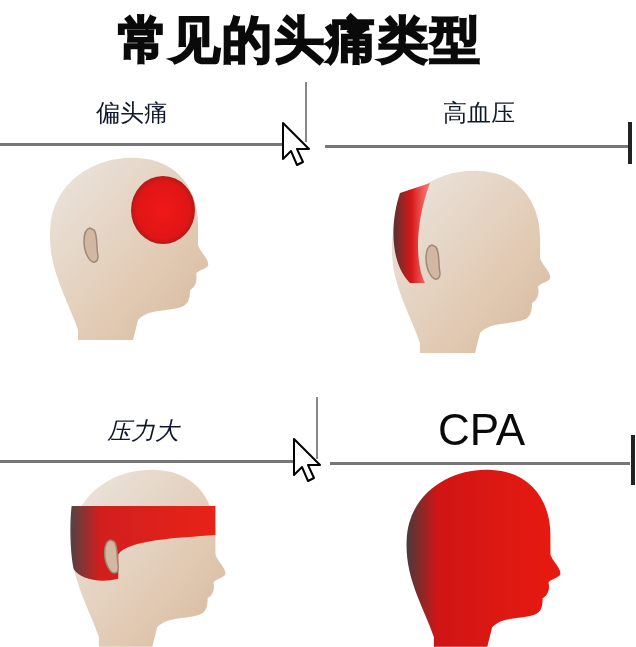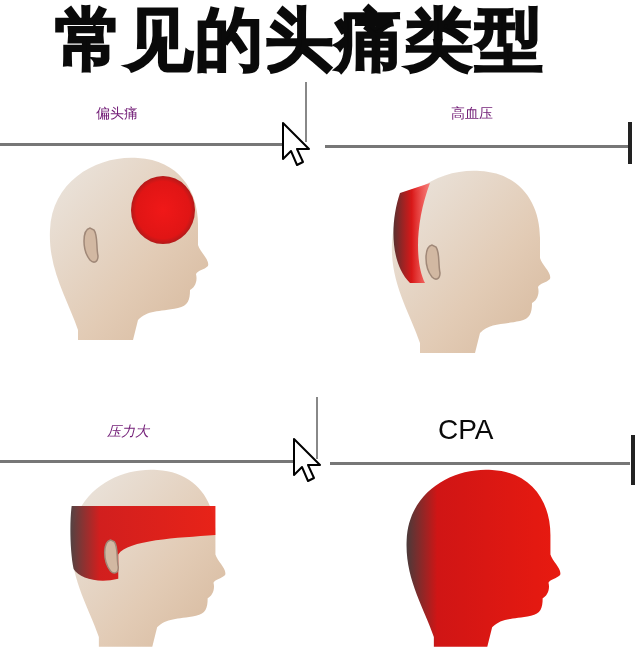--- a/index.html
+++ b/index.html
@@ -1,19 +1,19 @@
 <!DOCTYPE html>
 <html><head>
 <meta charset="utf-8">
 <style>
   html, body { margin:0; padding:0; background:#ffffff; }
   body { width:636px; height:647px; position:relative; overflow:hidden; font-family:"DejaVu Sans", sans-serif; }
-  .title { position:absolute; left:0; top:10px; width:600px; text-align:center; font-size:68px; font-weight:bold; color:#0a0a0a; letter-spacing:2px; line-height:60px; -webkit-text-stroke:2px #0a0a0a; }
-  .label { position:absolute; font-size:14px; color:#701a75; line-height:26px; }
-  .label-cpa { position:absolute; font-family:"Liberation Sans", sans-serif; font-size:28px; color:#0a0a0a; line-height:44px; }
+  .title { position:absolute; left:0; top:10px; width:600px; text-align:center; font-size:50px; font-weight:bold; color:#0a0a0a; letter-spacing:2px; line-height:60px; -webkit-text-stroke:2px #0a0a0a; }
+  .label { position:absolute; font-size:24px; color:#0f172a; line-height:26px; }
+  .label-cpa { position:absolute; font-family:"Liberation Sans", sans-serif; font-size:44px; color:#0a0a0a; line-height:44px; }
   .hline { position:absolute; height:3px; background:#777777; }
   .vline { position:absolute; width:2px; background:#888888; }
   .edge { position:absolute; width:4px; background:#222; }
   .cursor { position:absolute; width:36px; height:48px; }
   .head { position:absolute; }
 </style>
 </head>
 <body>
 
 <div class="title">常见的头痛类型</div>
@@ -22,21 +22,21 @@
 <div class="hline" style="left:325px;top:145px;width:305px;"></div>
 <div class="vline" style="left:305px;top:82px;height:60px;"></div>
 <div class="edge" style="left:628px;top:122px;height:42px;"></div>
 
 <div class="hline" style="left:0;top:460px;width:300px;"></div>
 <div class="hline" style="left:330px;top:462px;width:300px;"></div>
 <div class="vline" style="left:316px;top:397px;height:62px;"></div>
 <div class="edge" style="left:631px;top:435px;height:50px;"></div>
 
 <div class="label" style="left:96px;top:100px;">偏头痛</div>
-<div class="label" style="left:443px;top:100px;margin-left:8px;">高血压</div>
+<div class="label" style="left:443px;top:100px;">高血压</div>
 <div class="label" style="left:107px;top:418px;font-style:italic;">压力大</div>
 <div class="label-cpa" style="left:438px;top:408px;">CPA</div>
 
 <svg class="cursor" style="left:281px;top:121px;" viewBox="0 0 36 48">
   <path d="M2 2 L2 38 L10 30 L16 44 L22 41 L16 28 L28 28 Z" fill="#fff" stroke="#000" stroke-width="2" stroke-linejoin="round"></path>
 </svg>
 <svg class="cursor" style="left:292px;top:437px;" viewBox="0 0 36 48">
   <path d="M2 2 L2 38 L10 30 L16 44 L22 41 L16 28 L28 28 Z" fill="#fff" stroke="#000" stroke-width="2" stroke-linejoin="round"></path>
 </svg>
 

